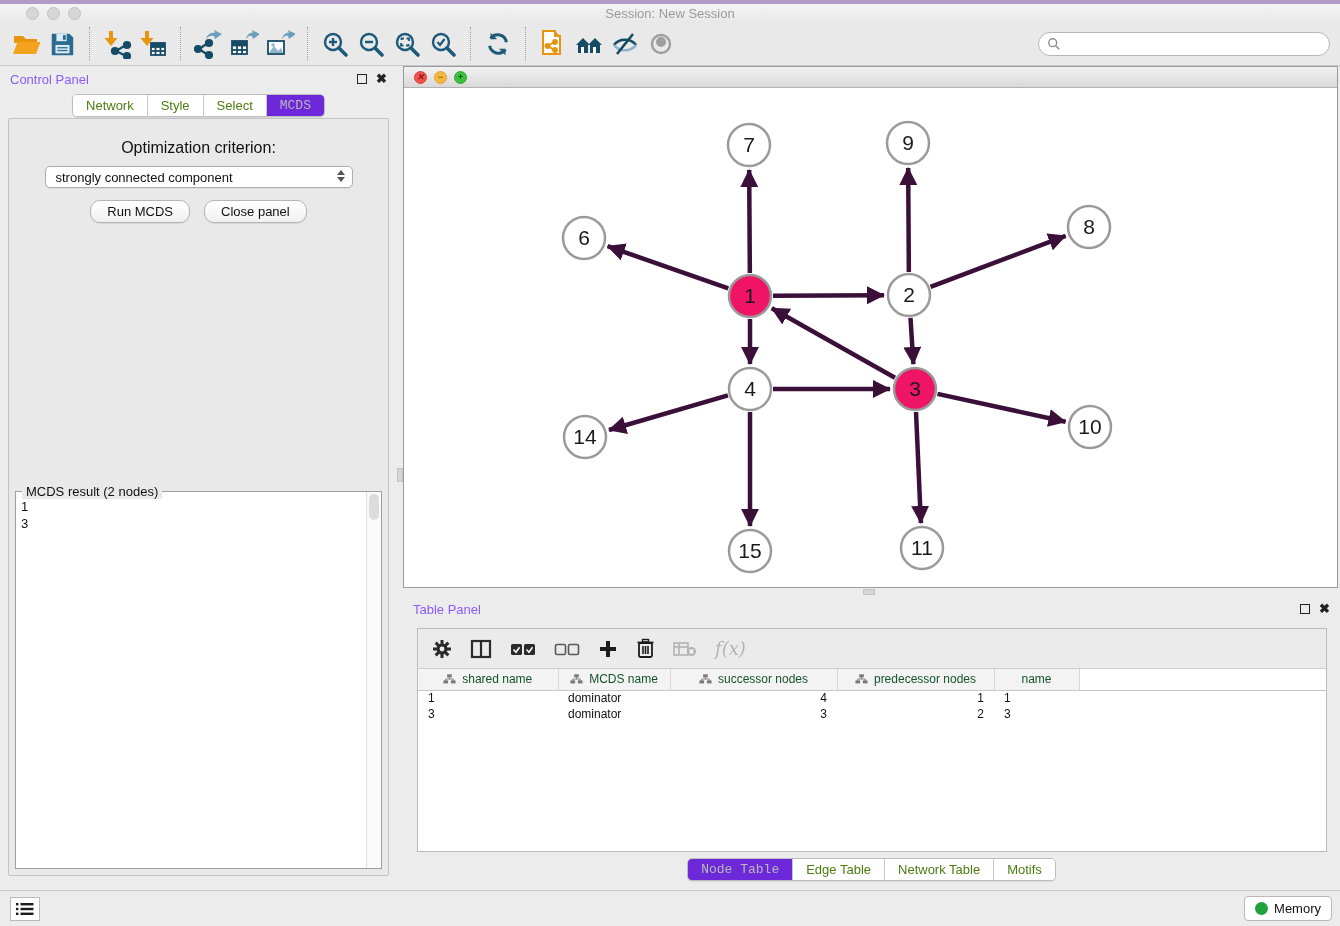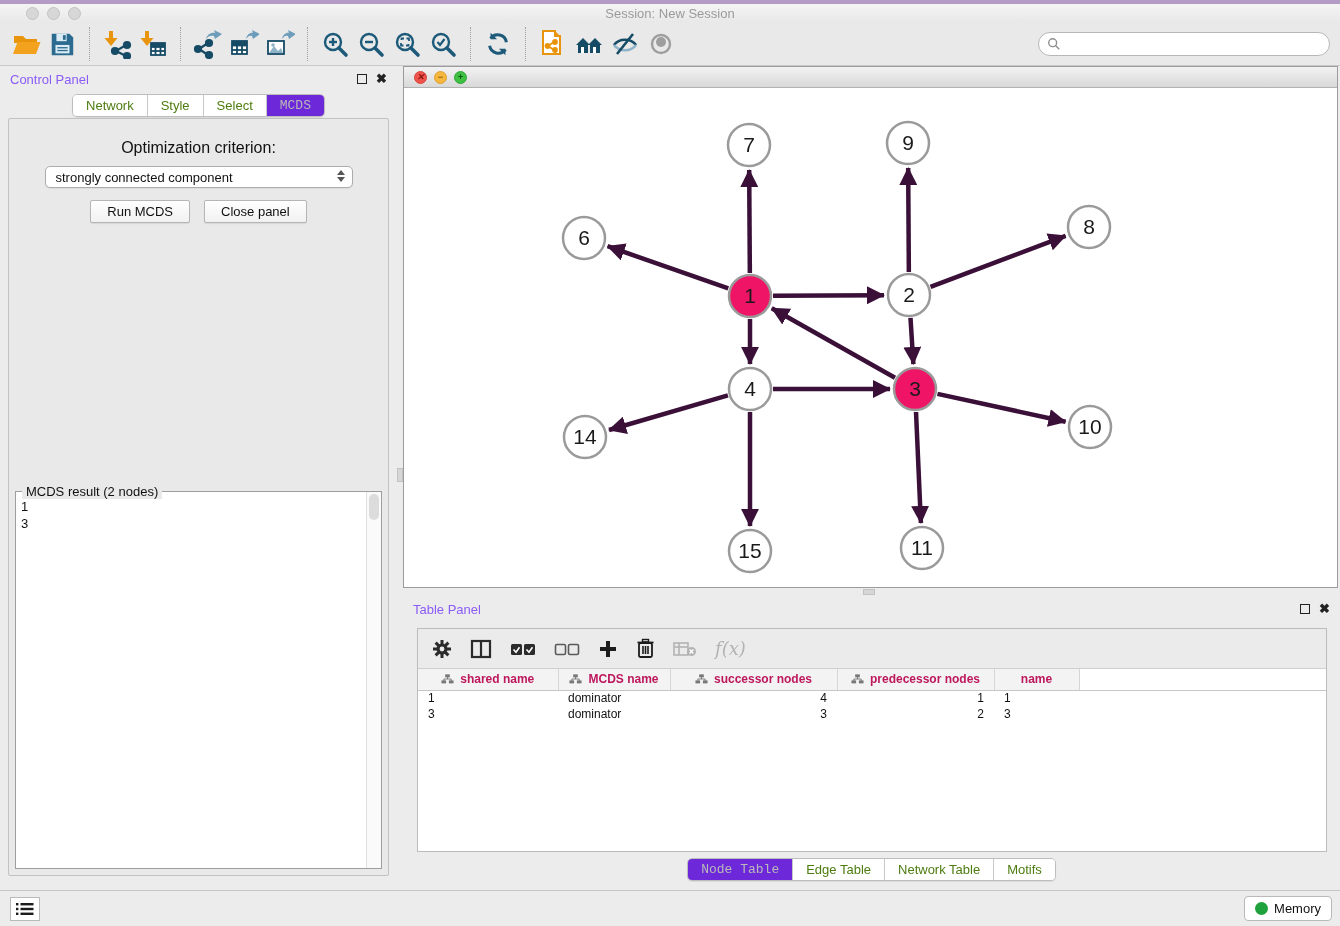--- a/index.html
+++ b/index.html
@@ -43,21 +43,21 @@
   .opt-label { text-align:center; margin-top:20px; font-size:16px; color:#111; }
   .dropdown { position:relative; margin:9px auto 0; width:308px; height:22px; background:#fff;
               border:1px solid #adadad; border-radius:5px; display:flex; align-items:center;
               padding:0 24px 0 10px; font-size:13px; color:#111; box-shadow:0 1px 1px rgba(0,0,0,0.06); }
   .dd-arrows { position:absolute; right:7px; top:3px; display:flex; flex-direction:column; gap:2px; }
   .dd-arrows i { width:0; height:0; border-left:4px solid transparent; border-right:4px solid transparent; }
   .dd-up { border-bottom:5px solid #555; }
   .dd-down { border-top:5px solid #555; }
   .btn-row { display:flex; justify-content:center; gap:14px; margin-top:12px; }
   .mac-btn { height:23px; padding:0 16px; font-size:13px; color:#111; background:linear-gradient(#ffffff,#f1f1f1);
-             border:1px solid #b5b5b5; border-radius:2px; box-shadow:0 1px 1px rgba(0,0,0,0.08); }
+             border:1px solid #b5b5b5; border-radius:10px; box-shadow:0 1px 1px rgba(0,0,0,0.08); }
 
   .result-box { position:absolute; left:6px; top:372px; width:367px; height:378px;
                 border:1px solid #9e9e9e; background:#fff; }
   .result-legend { position:absolute; left:6px; top:-8px; background:#e9e9e9; padding:0 4px; font-size:13px; color:#111; }
   .result-text { position:absolute; left:1px; top:4px; right:16px; bottom:1px; font-size:13px;
                  color:#111; padding:2px 4px; line-height:17px; }
   .result-scroll { position:absolute; right:0; top:0; bottom:0; width:15px; background:#fafafa; border-left:1px solid #e0e0e0; }
   .result-thumb { position:absolute; top:2px; left:2px; width:10px; height:26px; background:#dcdcdc; border-radius:5px; }
 
   
@@ -82,21 +82,21 @@
   .table-panel { position:absolute; left:403px; top:596px; width:937px; height:294px; background:#ececec; }
   .tp-content { position:absolute; left:14px; top:32px; width:910px; height:224px;
                 background:#fff; border:1px solid #bbb; }
   .tp-toolbar { height:40px; background:#ebebeb; border-bottom:1px solid #cfcfcf;
                 display:flex; align-items:center; gap:18px; padding:0 14px; }
   .tp-tool { display:flex; align-items:center; justify-content:center; }
   .fx { font-family:"DejaVu Serif", serif; font-style:italic; font-size:18px; color:#b3b3b3; }
 
   table.node-table { border-collapse:collapse; width:100%; table-layout:fixed; font-size:12px; }
   table.node-table th { height:21px; background:#f3f3f3; border-right:1px solid #d6d6d6; border-bottom:1px solid #c6c6c6;
-                        font-weight:bold; color:#be185d; font-size:12px; }
+                        font-weight:normal; color:#14532d; font-size:12px; }
   table.node-table th .th-inner { display:flex; align-items:center; justify-content:center; gap:6px; }
   table.node-table td { height:16px; padding:0 10px; color:#111; white-space:nowrap; overflow:hidden; }
   td.num { text-align:right; padding-right:24px; }
   td.num2 { text-align:right; padding-right:8px; }
 
   .tp-tabs-row { position:absolute; left:0; right:0; top:262px; text-align:center; }
 
   
   .status-bar { position:absolute; left:0; top:890px; width:100%; height:36px; background:#ececec;
                 border-top:1px solid #c6c6c6; }

